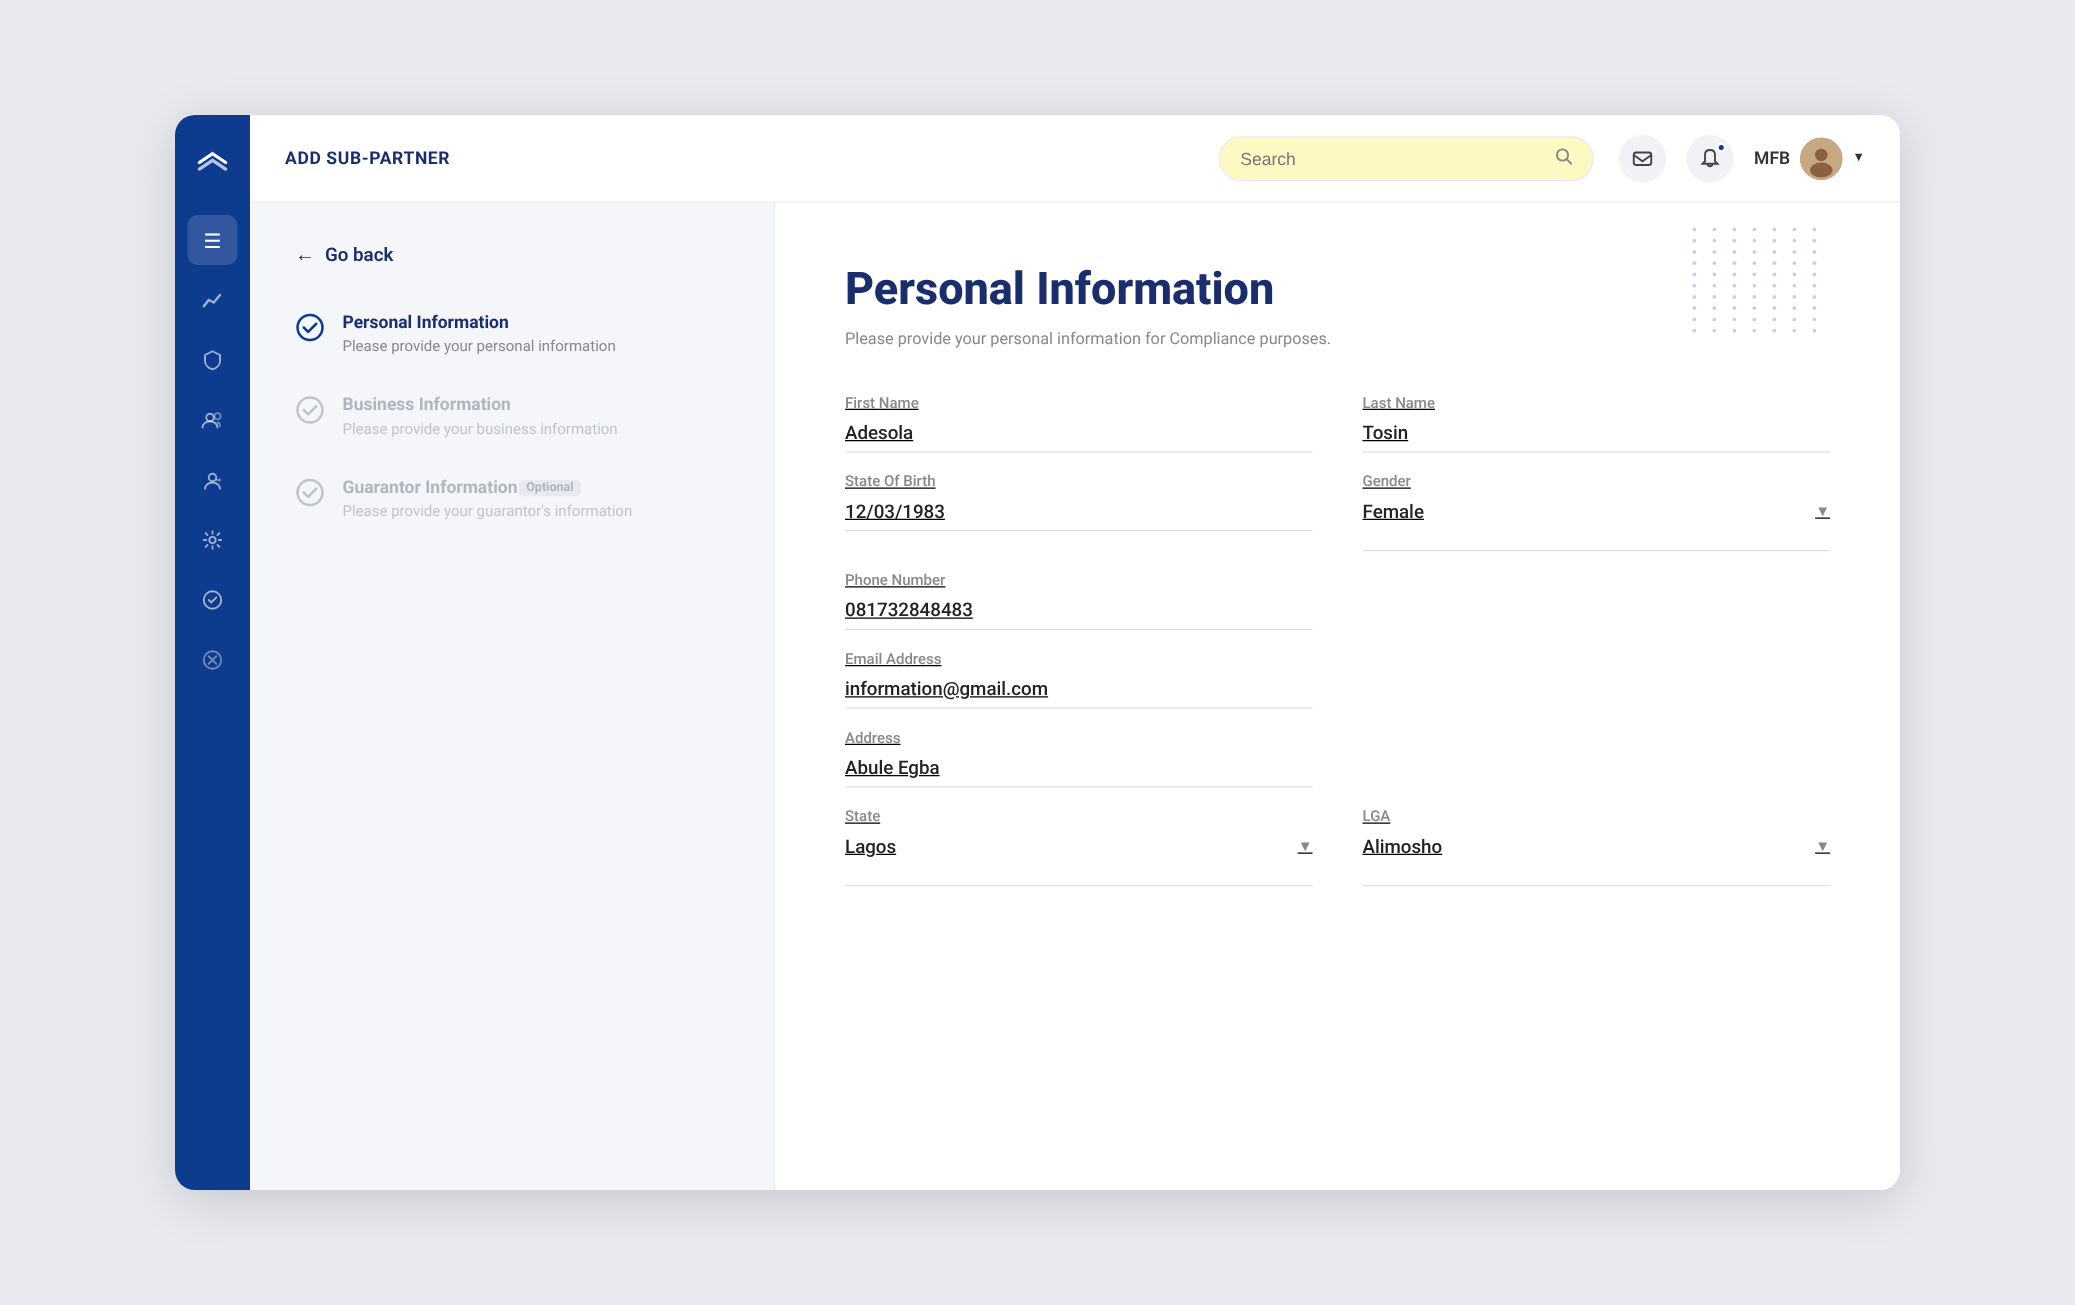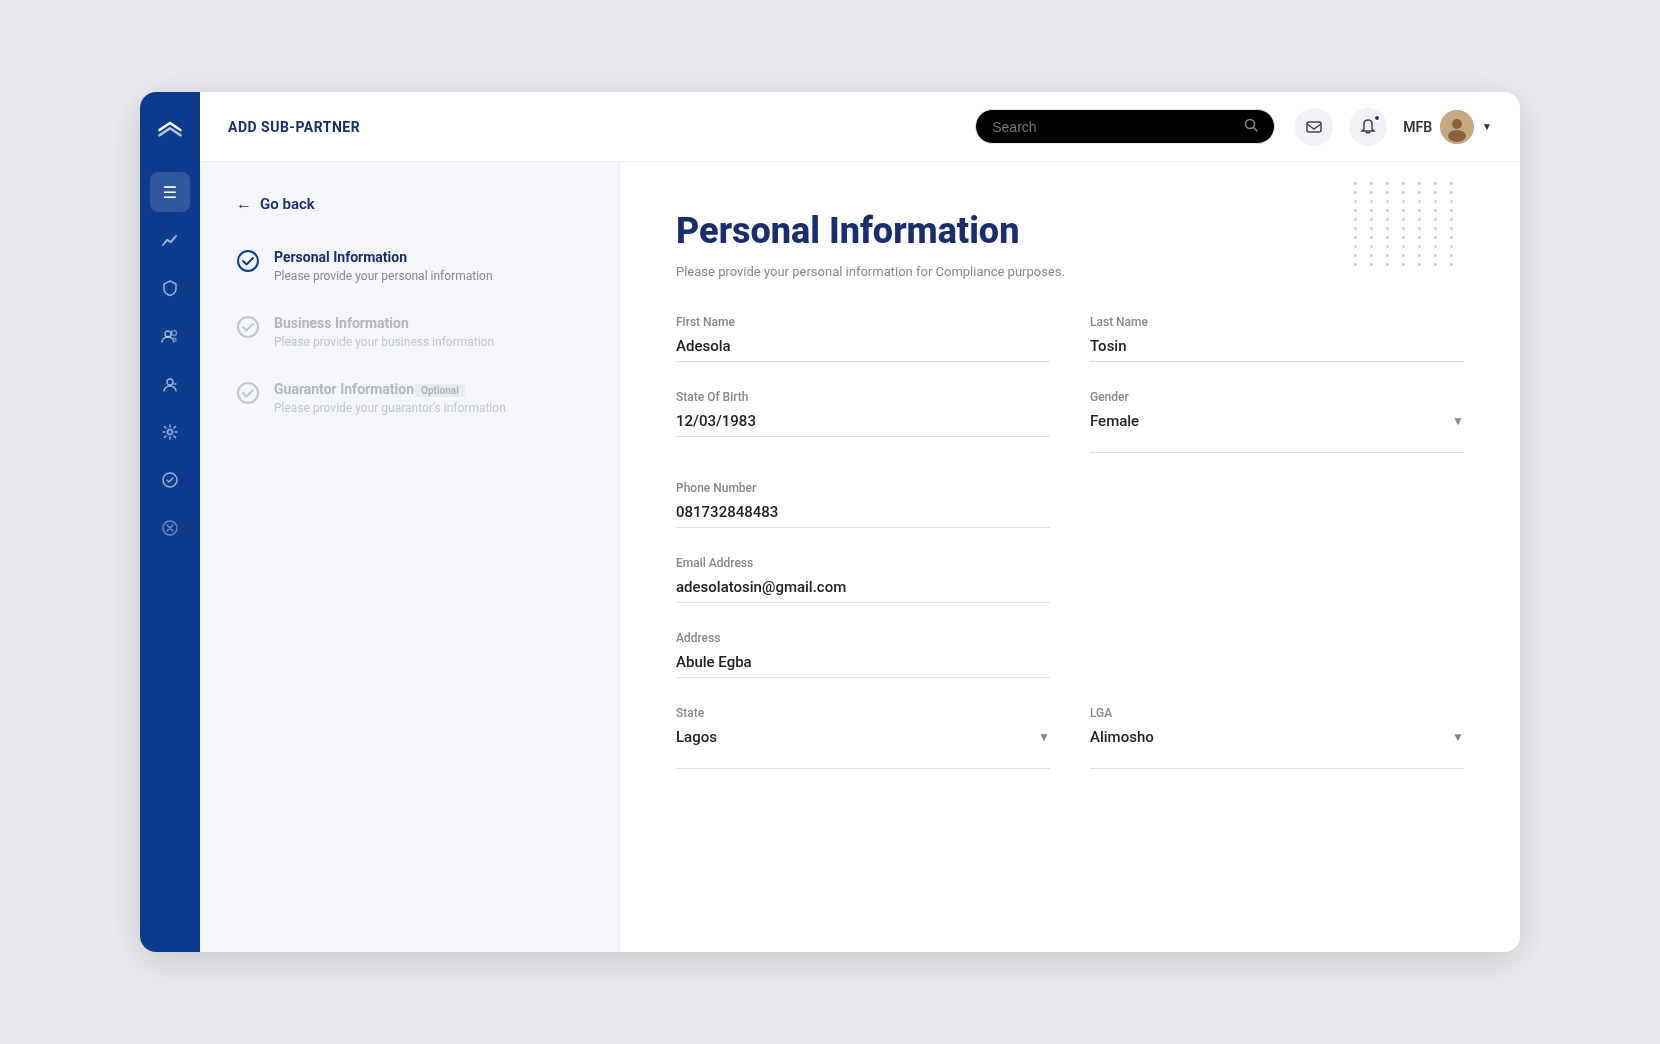--- a/index.html
+++ b/index.html
@@ -77,21 +77,21 @@
     .topnav-title {
       font-size: 14px;
       font-weight: 700;
       color: #1a2e6e;
       letter-spacing: 0.5px;
       flex: 1;
     }
     .search-bar {
       display: flex;
       align-items: center;
-      background: #000000;
+      background: #fef9c3;
       border: 1px solid #e8eaf0;
       border-radius: 24px;
       padding: 8px 16px;
       gap: 8px;
       width: 300px;
     }
     .search-bar input {
       border: none;
       background: transparent;
       outline: none;
@@ -248,21 +248,22 @@
       margin-bottom: 12px;
     }
     .form-subtitle {
       font-size: 13px;
       color: #888;
       margin-bottom: 36px;
     }
     .form-row {
       display: flex;
       gap: 40px;
-      margin-bottom: 28px;
+      margin-bottom: 16px;
+      text-decoration: underline;
     }
     .form-group {
       flex: 1;
       display: flex;
       flex-direction: column;
     }
     .form-label {
       font-size: 12px;
       color: #888;
       margin-bottom: 8px;
@@ -552,21 +553,21 @@
           <div class="form-group">
             <span class="form-label">Phone Number</span>
             <div class="form-value">081732848483</div>
           </div>
           <div class="form-group"></div>
         </div>
 
         <div class="form-row">
           <div class="form-group">
             <span class="form-label">Email Address</span>
-            <div class="form-value">adesolatosin@gmail.com</div>
+            <div class="form-value">information@gmail.com</div>
           </div>
           <div class="form-group"></div>
         </div>
 
         <div class="form-row">
           <div class="form-group">
             <span class="form-label">Address</span>
             <div class="form-value">Abule Egba</div>
           </div>
           <div class="form-group"></div>

